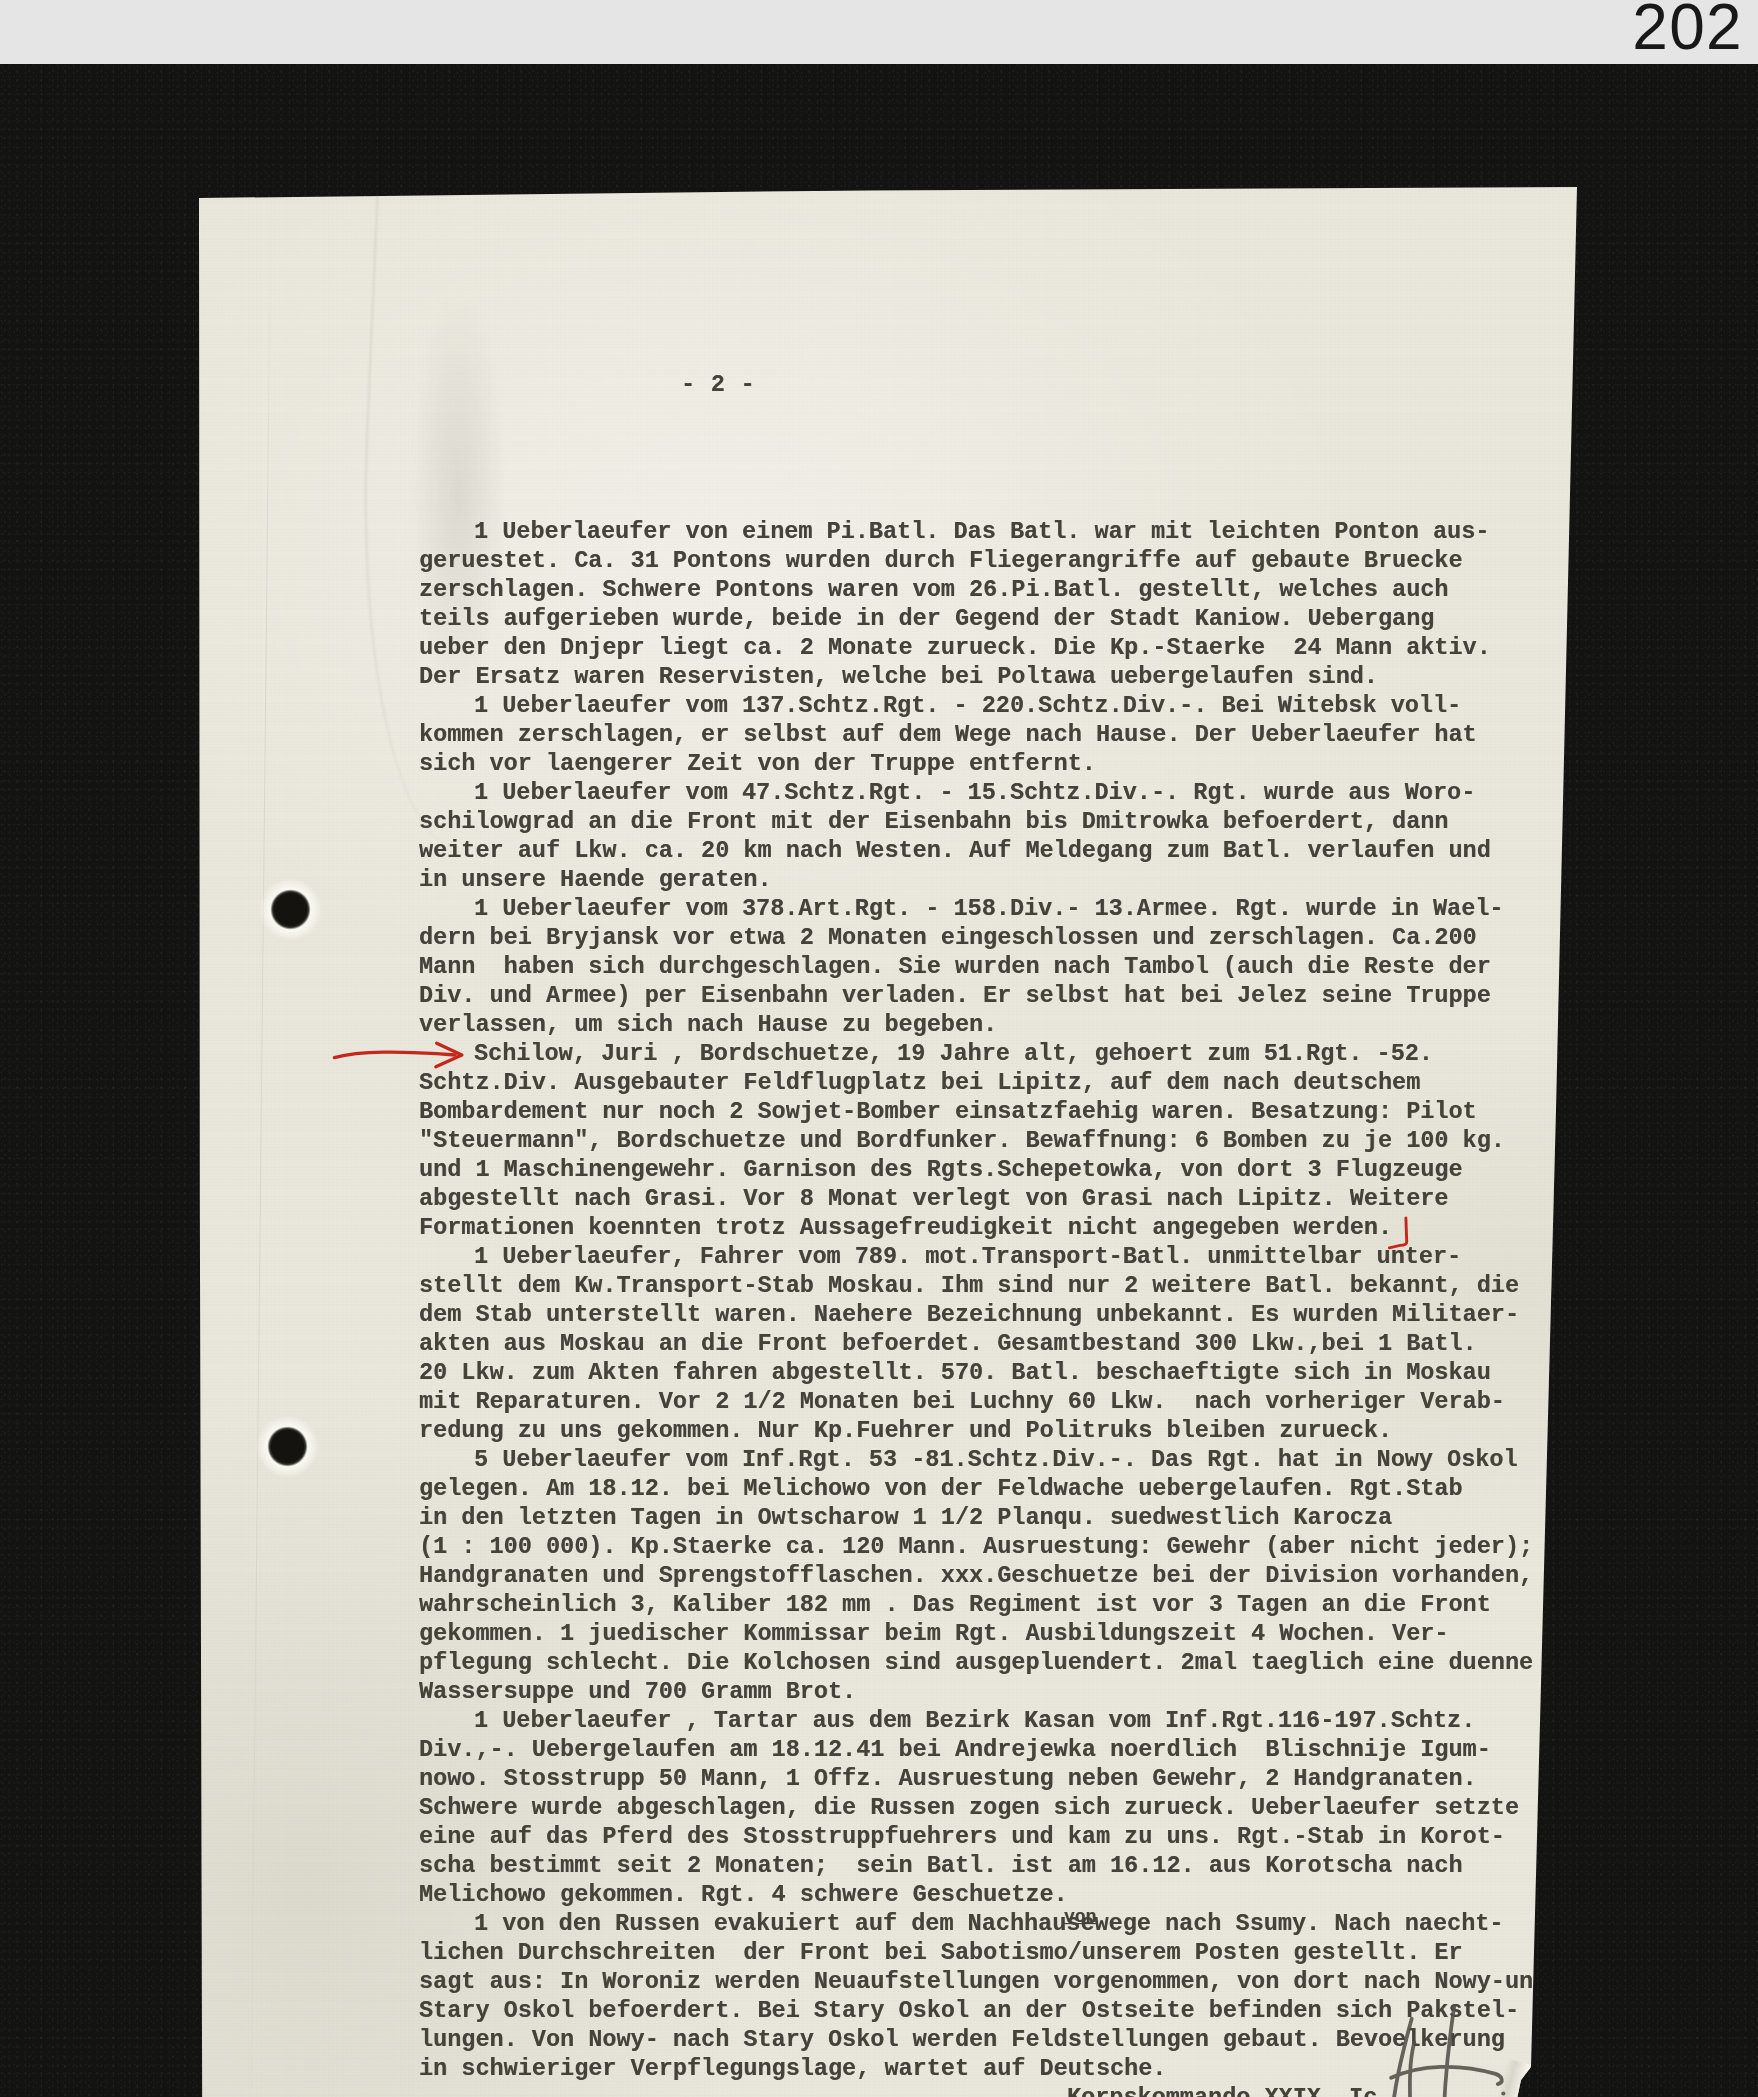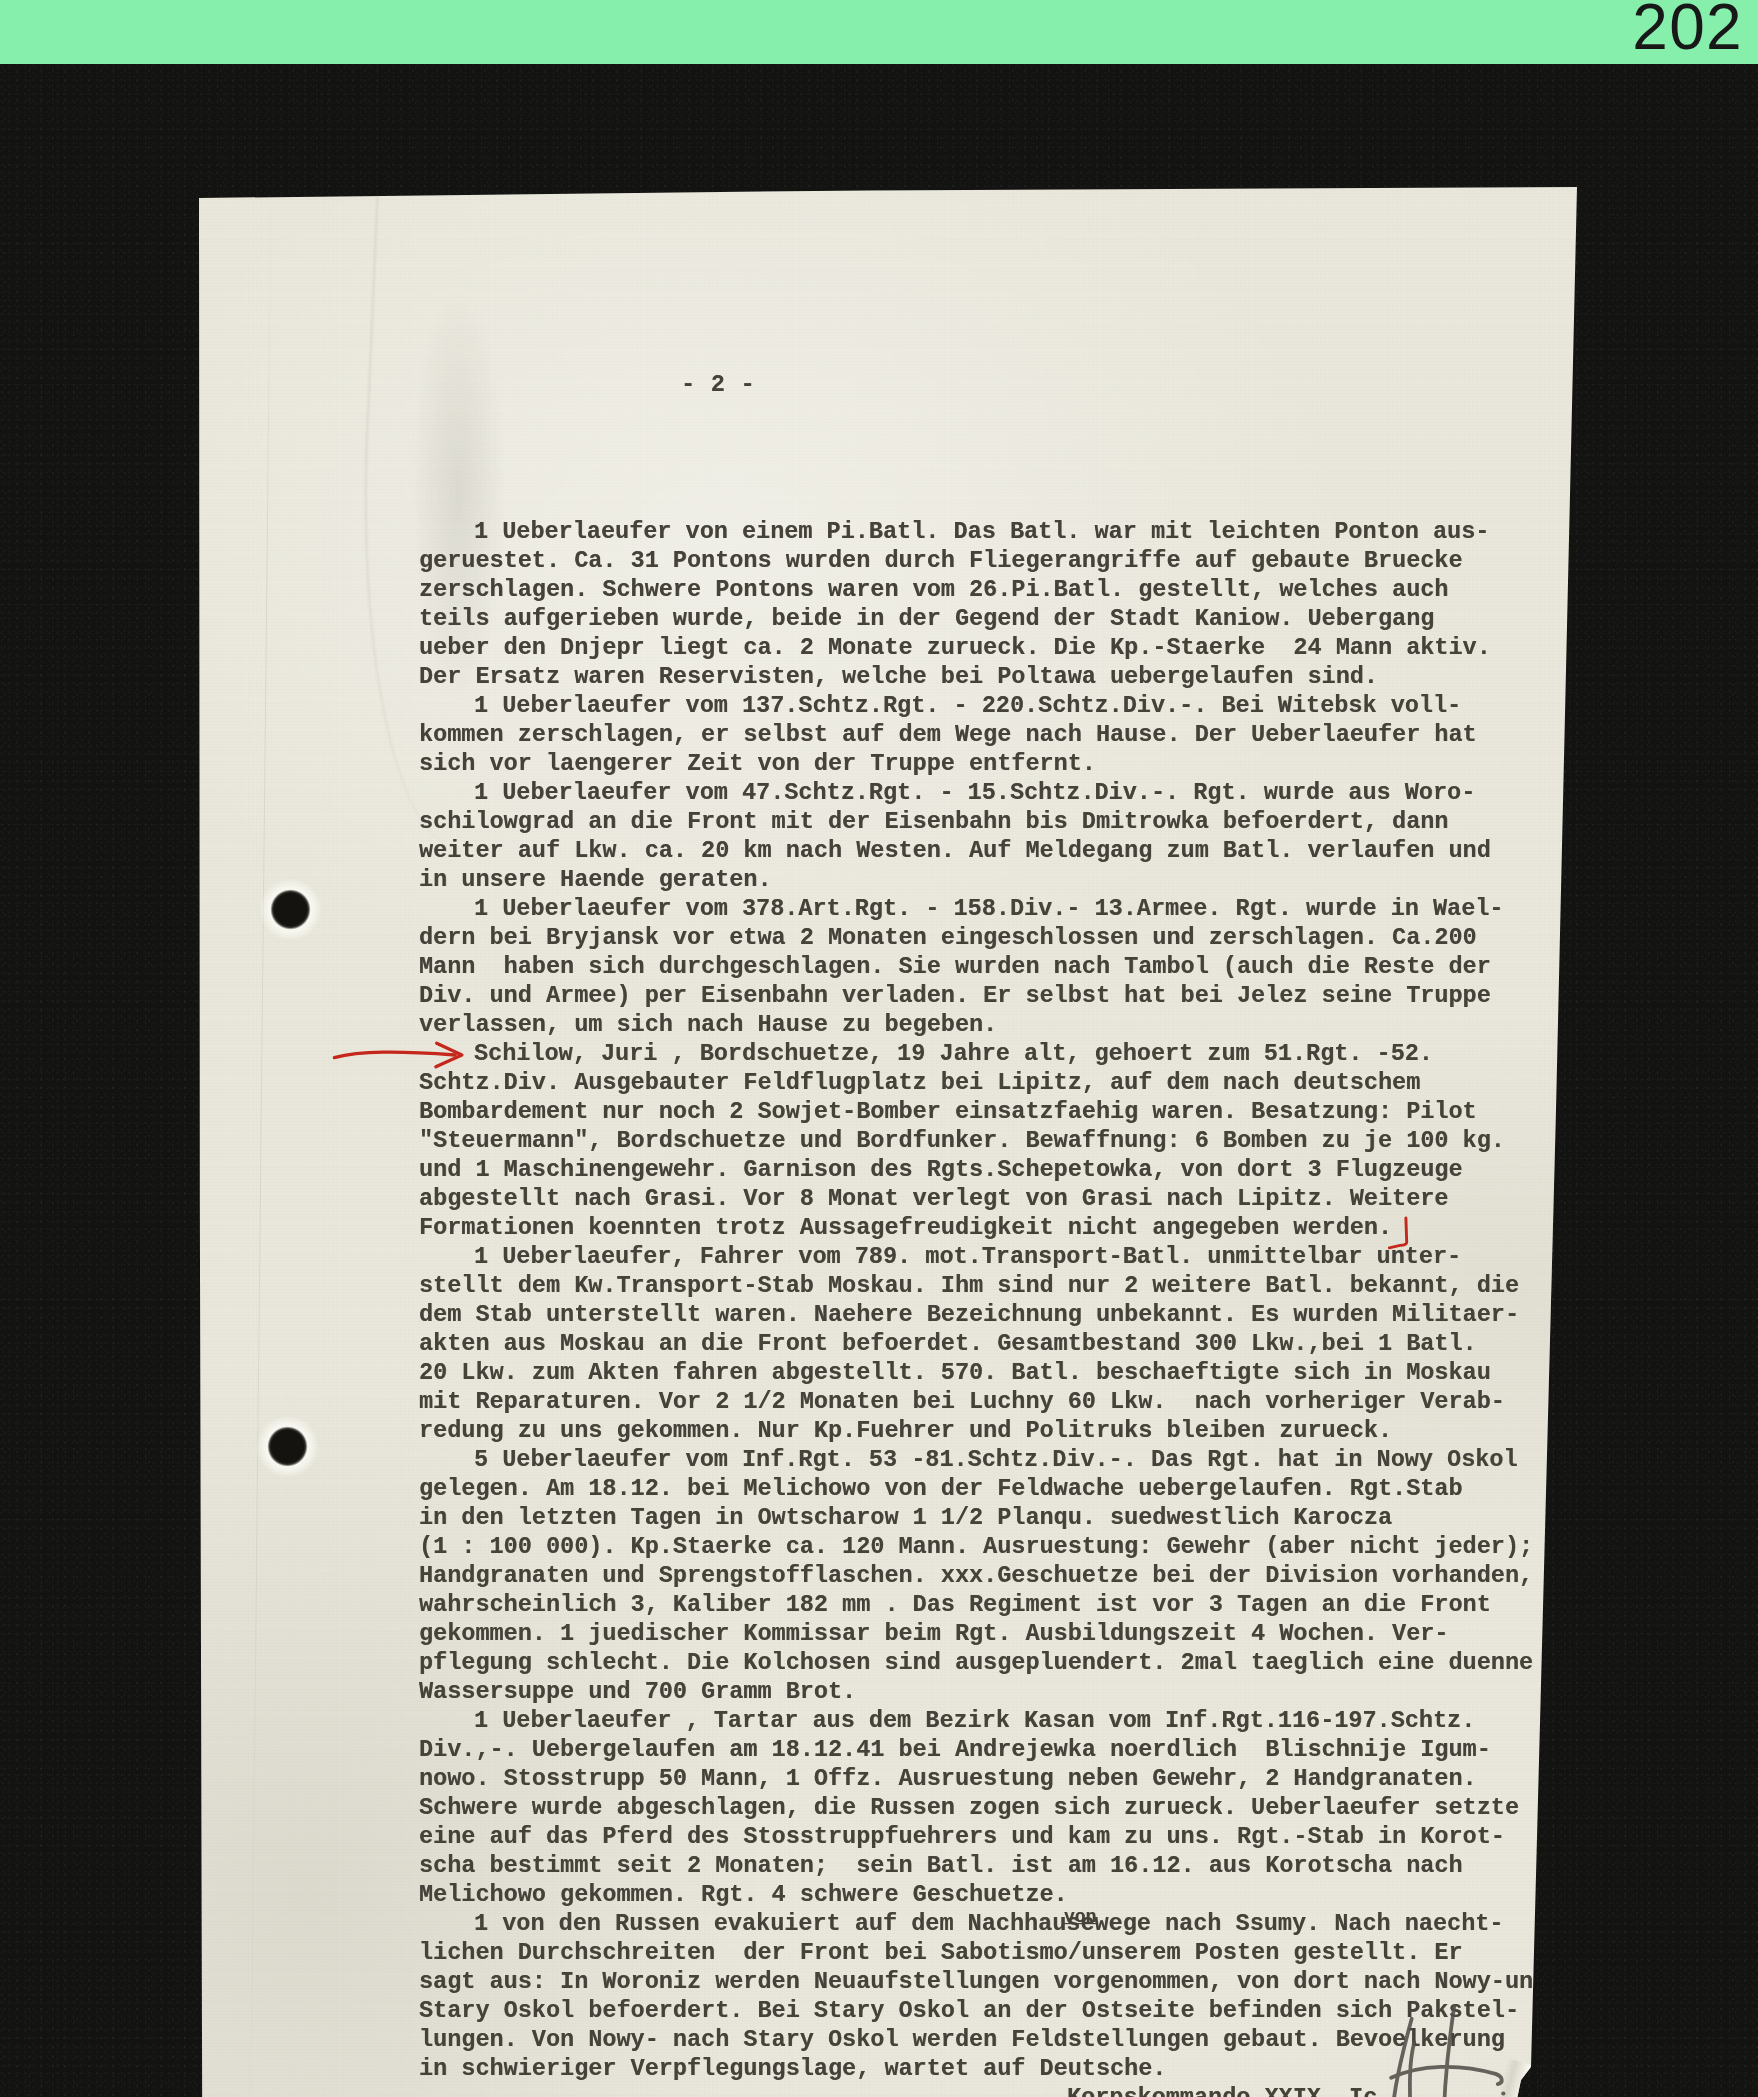--- a/index.html
+++ b/index.html
@@ -7,21 +7,21 @@
     width:1758px;height:2337px;position:relative;overflow:hidden;
     background-color:#131311;
     background-image:
       radial-gradient(circle at 1.3px 1.7px, rgba(115,112,102,0.16) 0.6px, transparent 0.8px),
       radial-gradient(circle at 5px 3.8px, rgba(70,69,62,0.5) 0.5px, transparent 0.8px),
       radial-gradient(circle at 2.9px 6.3px, rgba(40,40,36,0.8) 0.4px, transparent 0.7px);
     background-size:8px 7.1px,12px 9.6px,5.5px 8.8px;
     font-family:"Liberation Sans",sans-serif;
   }
   .scan-strip{
-    position:absolute;left:0;top:0;width:1758px;height:64px;background:#86efac;z-index:5;
+    position:absolute;left:0;top:0;width:1758px;height:64px;background:#e5e5e5;z-index:5;
   }
   .folio{
     position:absolute;right:15px;top:-7.6px;
     font-family:"Liberation Sans",sans-serif;font-size:64px;font-weight:500;
     color:#181818;letter-spacing:1.3px;line-height:1.1;
   }
   .paper{
     position:absolute;left:199px;top:187px;width:1380px;height:2005px;z-index:2;
     background-color:#e9e7db;
     background-image:

